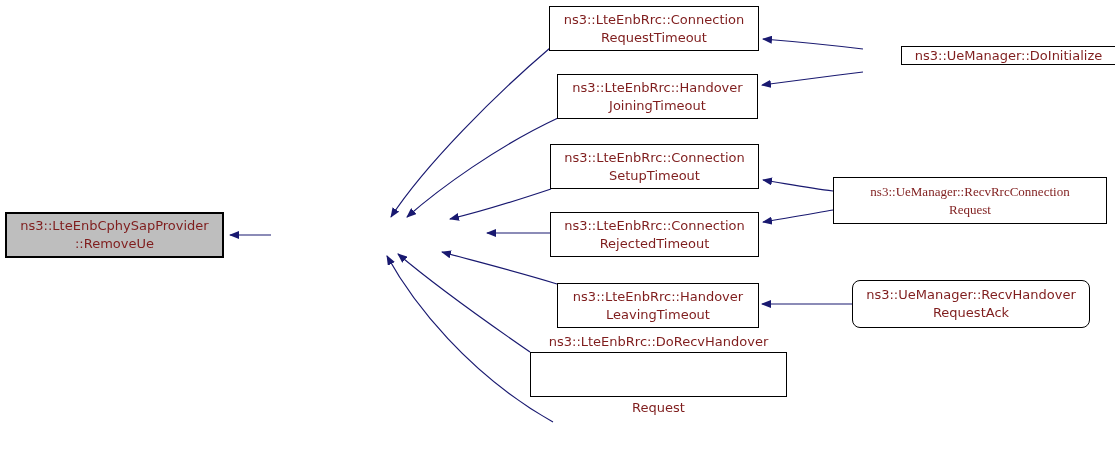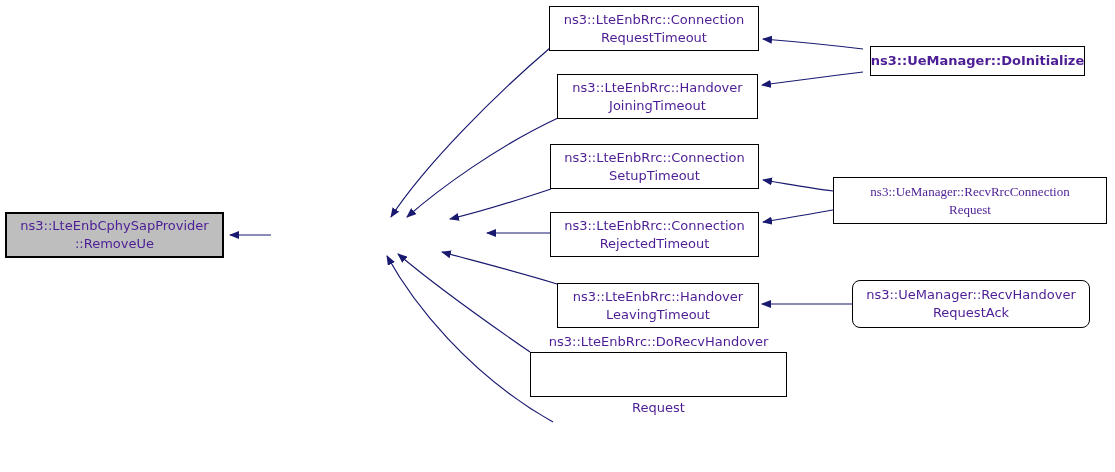--- a/index.html
+++ b/index.html
@@ -13,36 +13,36 @@
   #edges{position:absolute;left:0;top:0;width:1115px;height:472px;}
   .edge{stroke:var(--edge,#191970);stroke-width:1.2;fill:none;}
   .node{
     position:absolute;
     box-sizing:border-box;
     background:var(--fill,#ffffff);
     border:1px solid var(--border,#000000);
     display:flex;flex-direction:column;
     justify-content:center;align-items:center;
     font-size:13px;line-height:18px;
-    color:#4c1d95;text-align:center;
+    color:#7f1d1d;text-align:center;
     white-space:nowrap;
     cursor:pointer;
   }
   .node.focus{background:var(--hl,#bebebe);border-width:2px;cursor:default;}
   
   #n-focus{left:5px;  top:212px;width:219px;height:46px;}
   #n-hub  {left:271px;top:221px;width:212px;height:28px;}
   #n-crt  {left:549px;top:6px;  width:210px;height:45px;}
   #n-hjt  {left:557px;top:74px; width:201px;height:45px;}
   #n-cst  {left:550px;top:144px;width:209px;height:45px;}
   #n-cjt  {left:550px;top:212px;width:209px;height:45px;}
   #n-hlt  {left:557px;top:283px;width:202px;height:45px;}
   #n-drh  {left:530px;top:352px;width:257px;height:45px;gap:48px;}
   #n-dru  {left:553px;top:420px;width:211px;height:46px;}
-  #n-init {left:870px;top:46px; width:215px;height:30px;font-weight:bold;}
+  #n-init {left:901px;top:46px; width:215px;height:19px;}
   #n-rrcr {left:833px;top:177px;width:274px;height:47px;font-family:Liberation Serif, serif;}
   #n-rhra {left:852px;top:280px;width:238px;height:48px;border-radius:8px;}
 </style>
 </head>
 <body>
 
 <div id="canvas">
 
   <svg id="edges" viewBox="0 0 1115 472" xmlns="http://www.w3.org/2000/svg">
     <defs>

